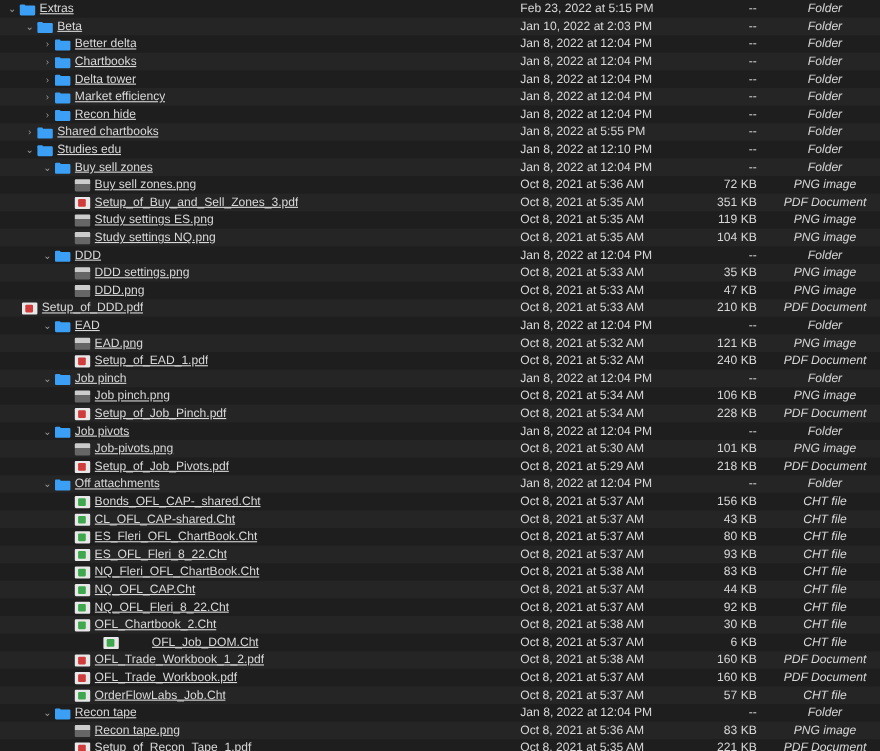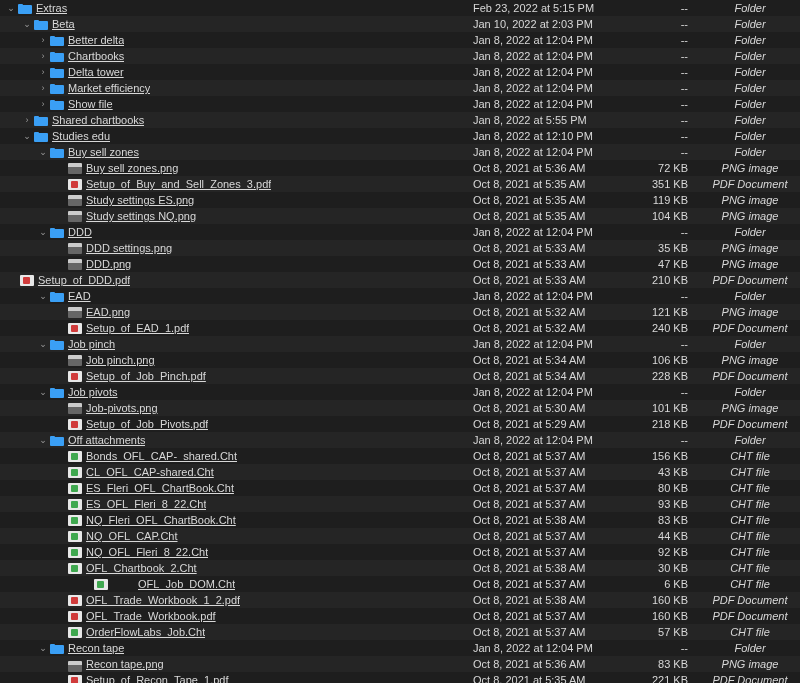--- a/index.html
+++ b/index.html
@@ -144,21 +144,21 @@
         <span class="name-text">Market efficiency</span>
       </div>
       <div class="cell-date">Jan 8, 2022 at 12:04 PM</div>
       <div class="cell-size">--</div>
       <div class="cell-kind">Folder</div>
     </div>
     <div class="row">
       <div class="cell-name" style="padding-left: 38px;">
         <span class="arrow">›</span>
         <span class="icon folder"></span>
-        <span class="name-text">Show file</span>
+        <span class="name-text">Recon hide</span>
       </div>
       <div class="cell-date">Jan 8, 2022 at 12:04 PM</div>
       <div class="cell-size">--</div>
       <div class="cell-kind">Folder</div>
     </div>
     <div class="row alt">
       <div class="cell-name" style="padding-left: 22px;">
         <span class="arrow">›</span>
         <span class="icon folder"></span>
         <span class="name-text">Shared chartbooks</span>
@@ -491,21 +491,21 @@
       <div class="cell-name" style="padding-left: 38px;">
         <span class="arrow">⌄</span>
         <span class="icon folder"></span>
         <span class="name-text">Recon tape</span>
       </div>
       <div class="cell-date">Jan 8, 2022 at 12:04 PM</div>
       <div class="cell-size">--</div>
       <div class="cell-kind">Folder</div>
     </div>
     <div class="row alt">
-      <div class="cell-name" style="padding-left: 54px; align-items: flex-end;">
+      <div class="cell-name" style="padding-left: 54px;">
         <span class="arrow"></span>
         <span class="icon file png"></span>
         <span class="name-text">Recon tape.png</span>
       </div>
       <div class="cell-date">Oct 8, 2021 at 5:36 AM</div>
       <div class="cell-size">83 KB</div>
       <div class="cell-kind">PNG image</div>
     </div>
     <div class="row">
       <div class="cell-name" style="padding-left: 54px;">

